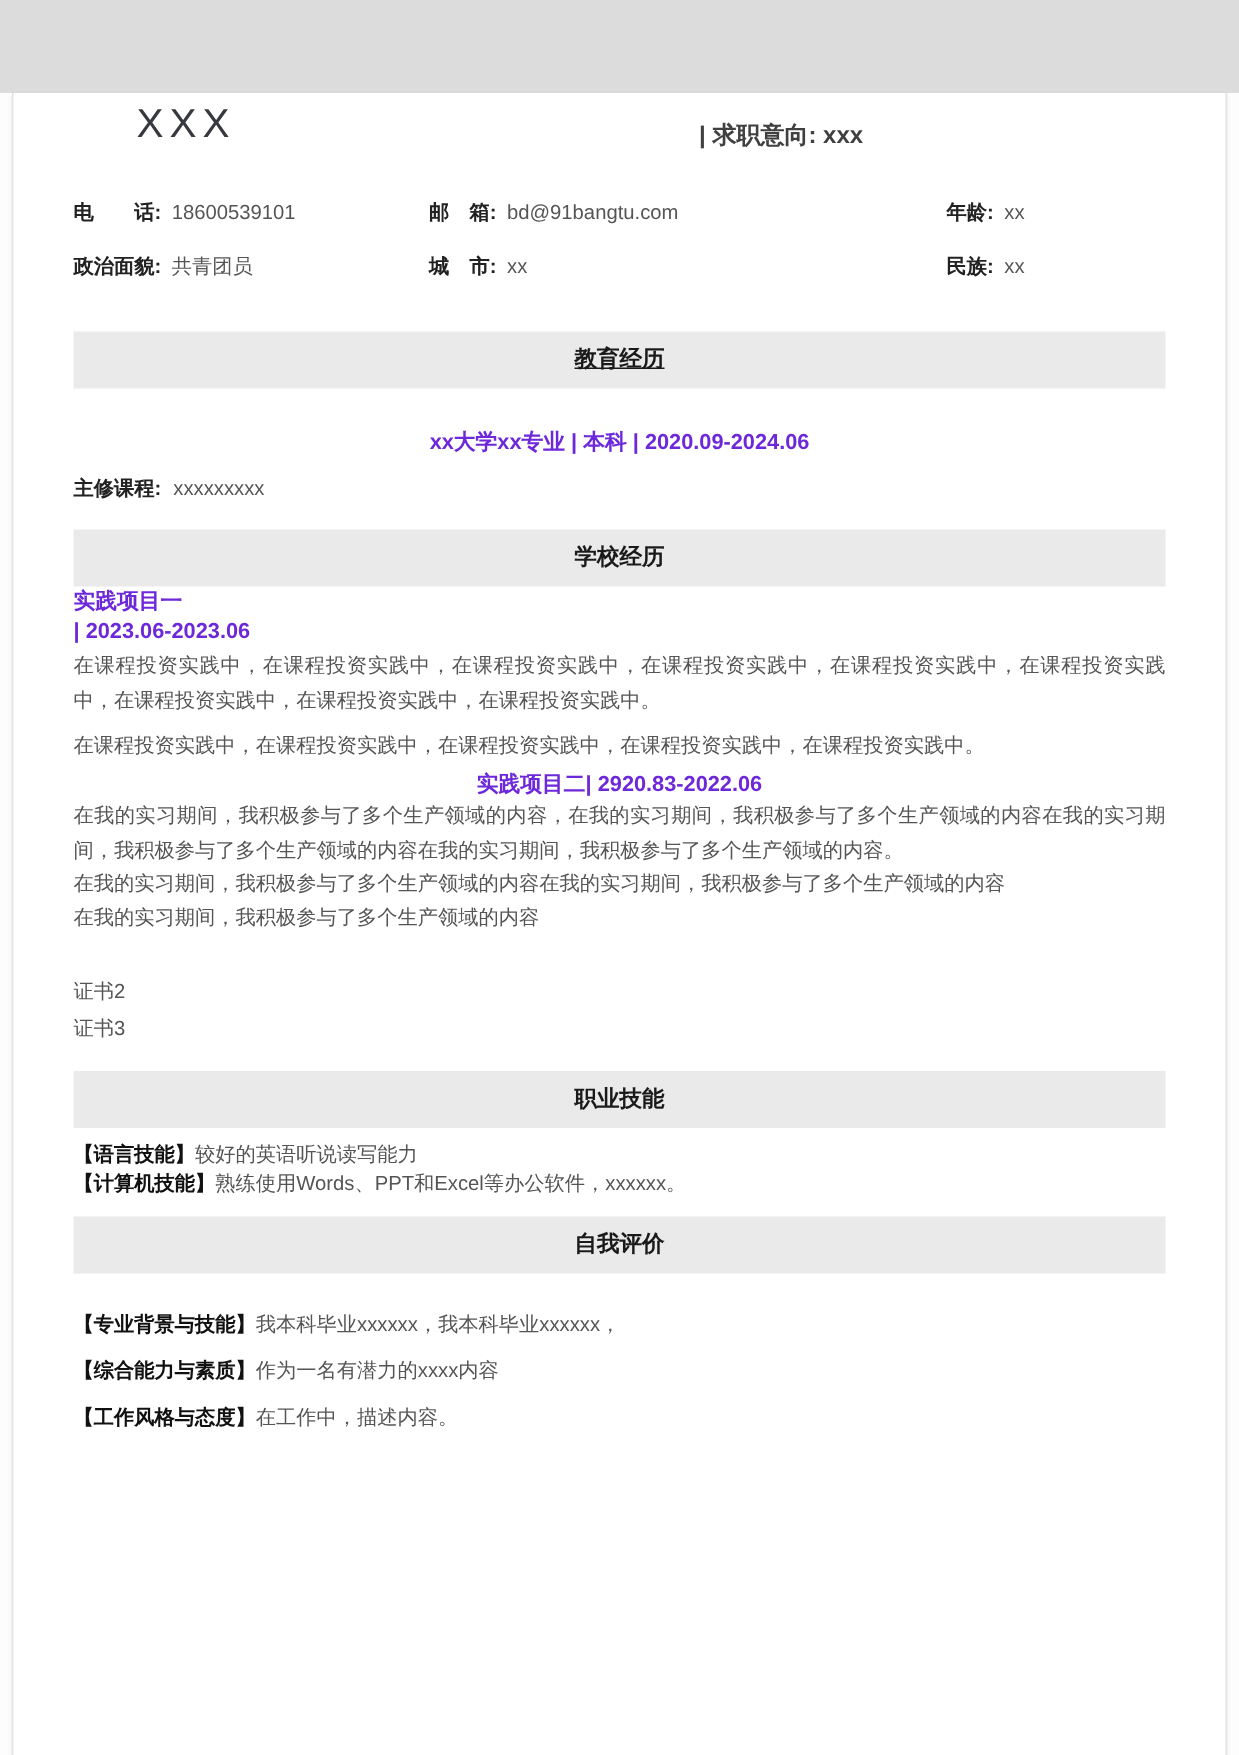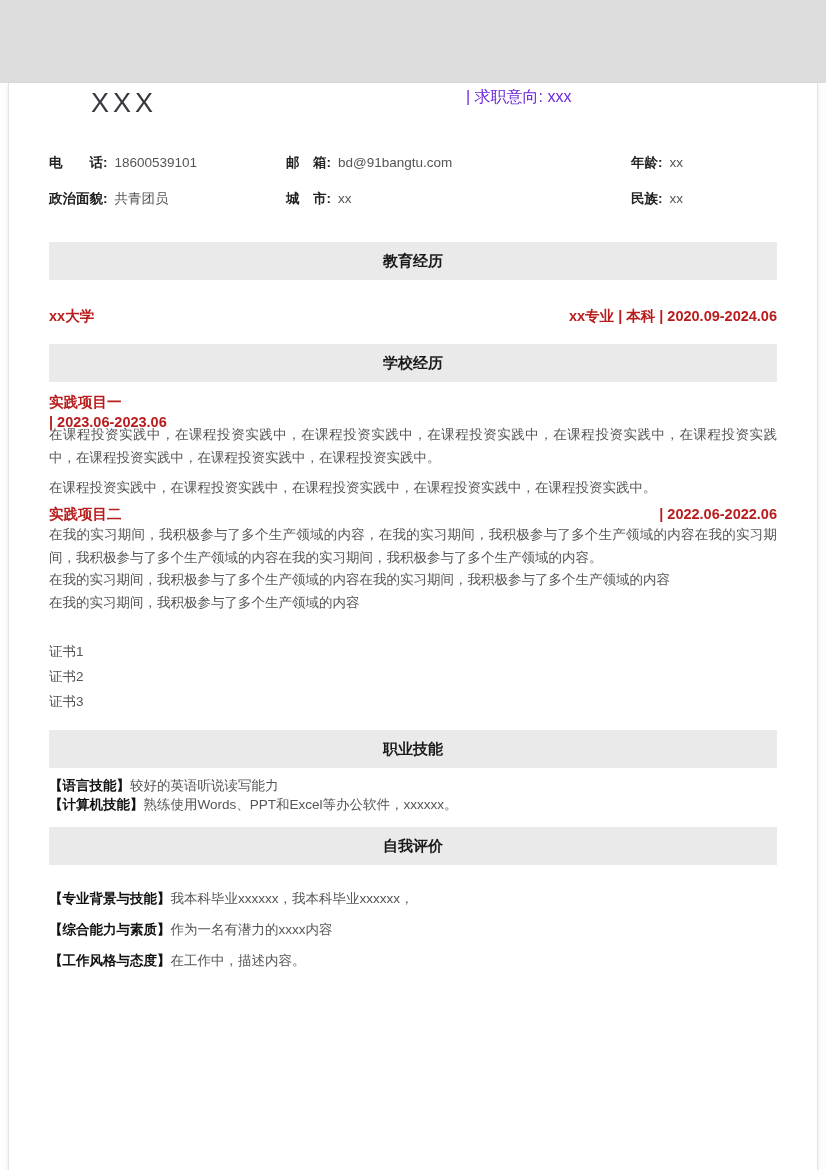--- a/index.html
+++ b/index.html
@@ -21,35 +21,35 @@
   .sheet {
     width: 810px;
     height: 1163px;
     background: #ffffff;
     border-left: 1px solid #e4e4e4;
     border-right: 1px solid #e4e4e4;
     box-shadow: 0 1px 3px rgba(0,0,0,0.10);
     padding: 0 40px;
   }
   
-  .header { position: relative; margin-top: 83px; height: 44px; }
+  .header { position: relative; margin-top: 62px; height: 44px; }
   .name {
     margin-left: 42px;
     font-size: 27px;
     letter-spacing: 4px;
     color: #37393f;
     line-height: 40px;
   }
   .intent {
     position: absolute;
     left: 417px;
-    top: 4px;
+    top: 18px;
     font-size: 16px;
-    font-weight: 400;
-    color: #6d28d9;
+    font-weight: 700;
+    color: #404040;
   }
   
   .contact {
     margin-top: 26px;
     display: grid;
     grid-template-columns: 237px 345px 1fr;
     row-gap: 17px;
     font-size: 13.5px;
   }
   .contact .cell { height: 19px; line-height: 19px; white-space: nowrap; }
@@ -58,33 +58,33 @@
   
   .bar {
     height: 38px;
     line-height: 38px;
     background: #eaeaea;
     text-align: center;
     font-size: 15px;
     font-weight: 700;
     color: #1a1a1a;
   }
-  .bar.edu  { margin-top: 34px; }
+  .bar.edu  { margin-top: 34px; text-decoration: underline; }
   .bar.sch  { margin-top: 18px; }
   .bar.cert { margin-top: 21px; }
   .bar.skl  { margin-top: 16px; }
   .bar.eval { margin-top: 13px; }
   
   .row-between {
     display: flex;
-    justify-content: space-between;
+    justify-content: center;
     align-items: baseline;
     font-size: 14.5px;
     font-weight: 700;
-    color: #b91c1c;
+    color: #6d28d9;
     height: 20px;
     line-height: 20px;
   }
   .edu-row    { margin-top: 26px; }
   .course-row { margin-top: 11px; height: 19px; line-height: 19px; font-size: 13.5px; }
   .course-row .val { margin-left: 8px; }
   
   .proj-title-1 { margin-top: 10px; flex-direction: column; }
   .proj-title-2 { margin-top: 5px; }
   .para {
@@ -139,40 +139,42 @@
       <div class="cell">
         <span class="lab">民族:</span><span class="val">xx</span>
       </div>
     </div>
 
     <div class="bar edu">教育经历</div>
     <div class="row-between edu-row">
       <span>xx大学</span>
       <span>xx专业 | 本科 | 2020.09-2024.06</span>
     </div>
+    <div class="course-row">
+      <span class="lab">主修课程:</span><span class="val">xxxxxxxxx</span>
+    </div>
 
     <div class="bar sch">学校经历</div>
 
     <div class="row-between proj-title-1">
       <span>实践项目一</span>
       <span>| 2023.06-2023.06</span>
     </div>
     <p class="para p1a">在课程投资实践中，在课程投资实践中，在课程投资实践中，在课程投资实践中，在课程投资实践中，在课程投资实践中，在课程投资实践中，在课程投资实践中，在课程投资实践中。</p>
     <p class="para p1b">在课程投资实践中，在课程投资实践中，在课程投资实践中，在课程投资实践中，在课程投资实践中。</p>
 
     <div class="row-between proj-title-2">
       <span>实践项目二</span>
-      <span>| 2022.06-2022.06</span>
+      <span>| 2920.83-2022.06</span>
     </div>
     <p class="para tight">在我的实习期间，我积极参与了多个生产领域的内容，在我的实习期间，我积极参与了多个生产领域的内容在我的实习期间，我积极参与了多个生产领域的内容在我的实习期间，我积极参与了多个生产领域的内容。</p>
     <p class="para tight">在我的实习期间，我积极参与了多个生产领域的内容在我的实习期间，我积极参与了多个生产领域的内容</p>
     <p class="para tight">在我的实习期间，我积极参与了多个生产领域的内容</p>
 
     <div class="cert-list">
-      <div class="cert-item">证书1</div>
       <div class="cert-item">证书2</div>
       <div class="cert-item">证书3</div>
     </div>
 
     <div class="bar skl">职业技能</div>
     <div class="labeled skill-1">
       <span class="bracket">【语言技能】</span><span class="txt">较好的英语听说读写能力</span>
     </div>
     <div class="labeled skill-2">
       <span class="bracket">【计算机技能】</span><span class="txt">熟练使用Words、PPT和Excel等办公软件，xxxxxx。</span>

